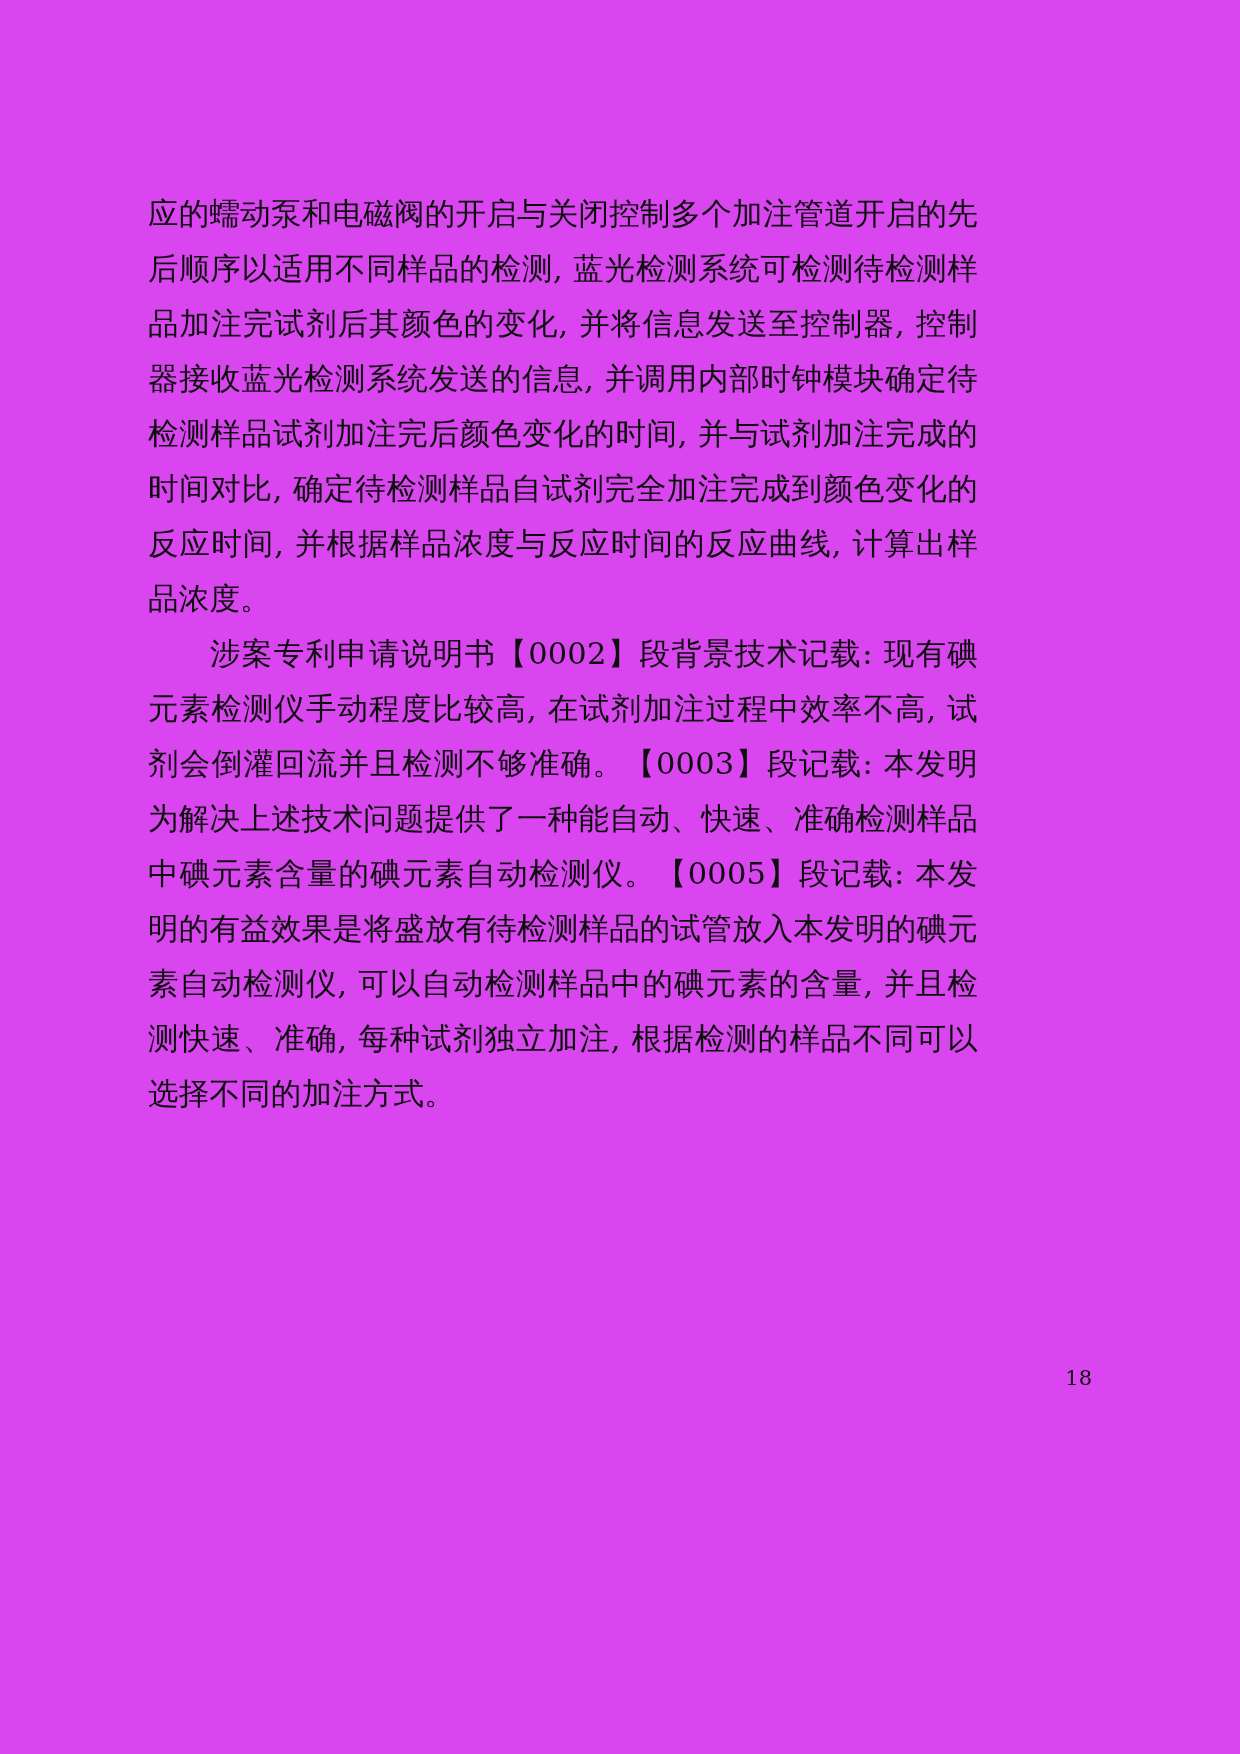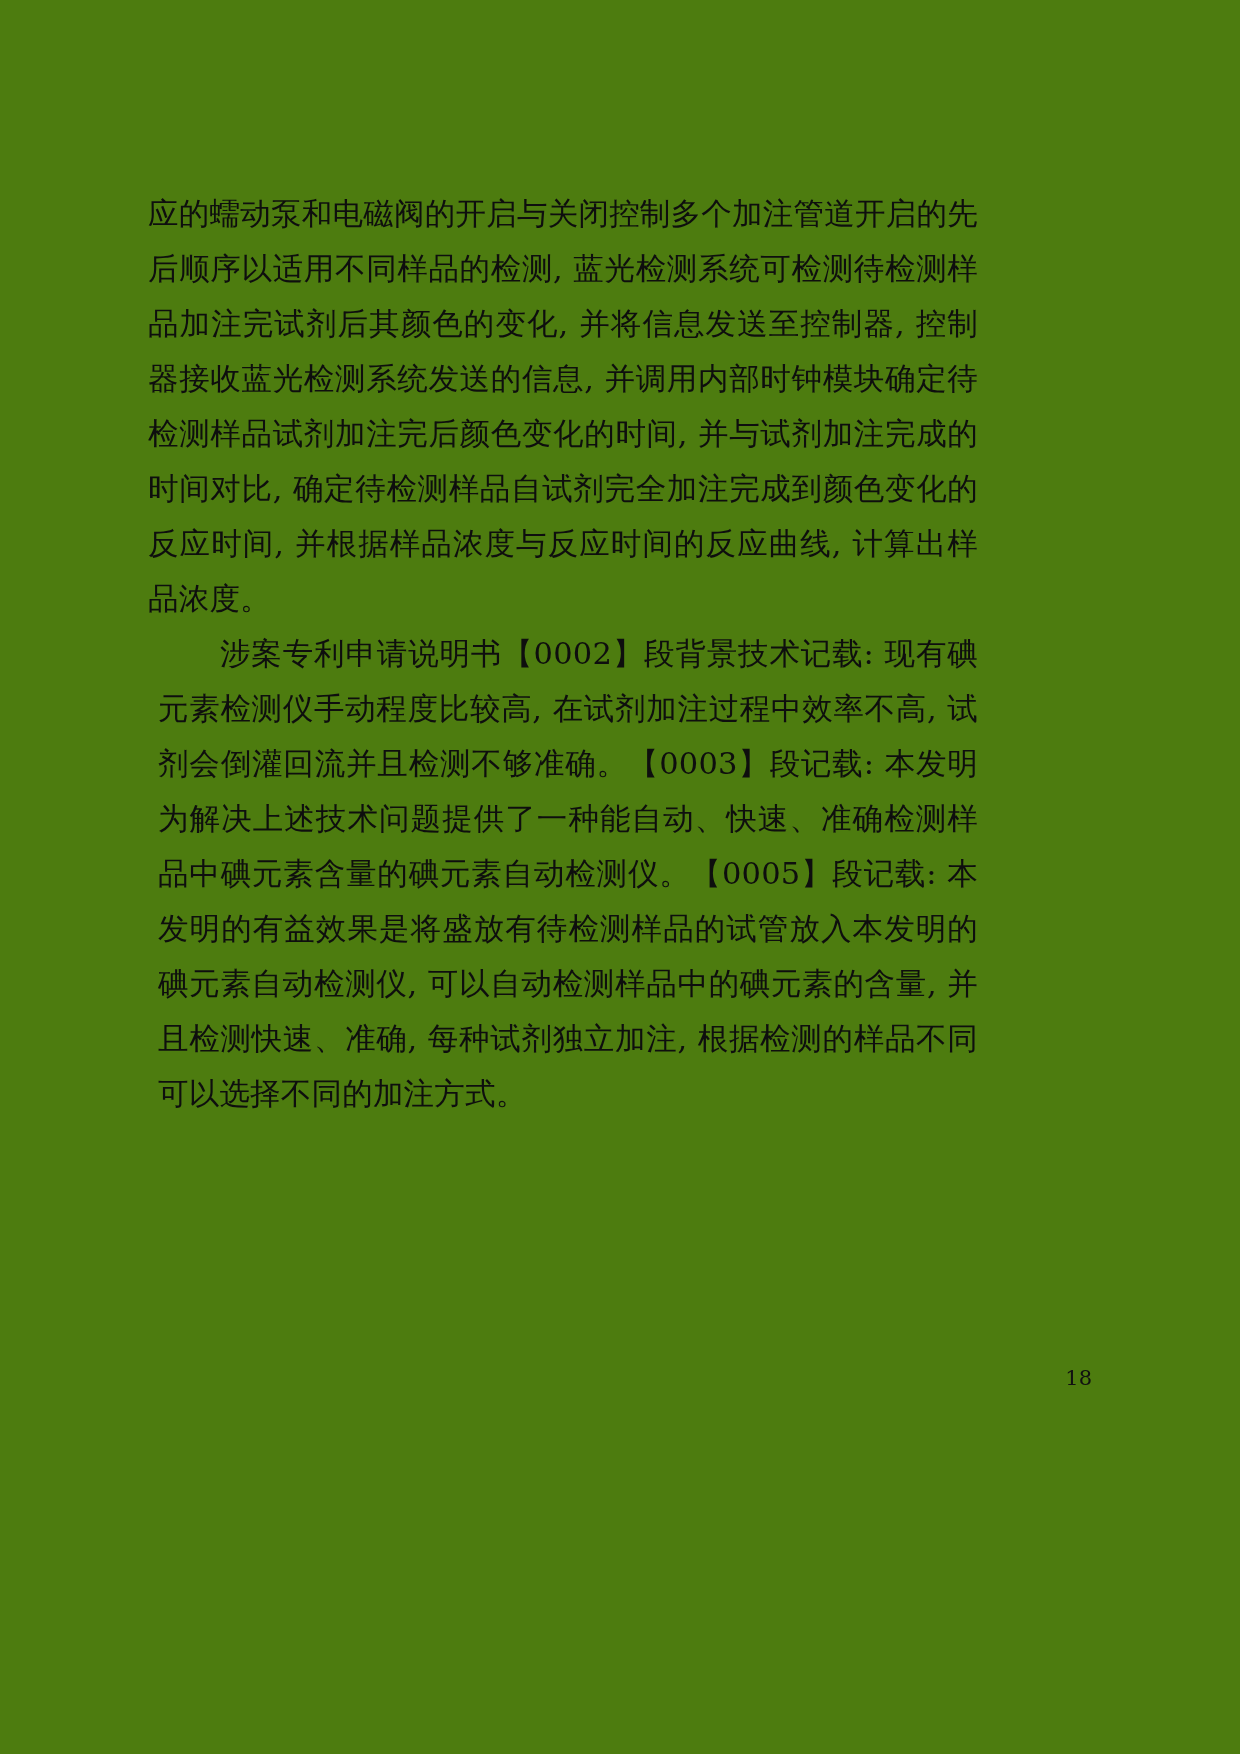--- a/index.html
+++ b/index.html
@@ -13,41 +13,40 @@
     position: relative;
     font-family: "DejaVu Serif", "Liberation Serif", serif;
     color: #0d0d0d;
   }
   .page {
     position: absolute;
     left: 0;
     top: 0;
     width: 1240px;
     height: 1754px;
-    background: #4d7c0f;
+    background: #d946ef;
   }
   .content {
     position: absolute;
     left: 148px;
     top: 186px;
     width: 830px;
   }
   p.para {
     margin: 0 0 0 0;
     font-size: 30.5px;
     line-height: 55px;
     text-align: justify;
     text-align-last: left;
     text-justify: inter-character;
     letter-spacing: 0.2px;
     color: #0e0e0e;
   }
   p.indent {
     text-indent: 62px;
-    margin-left: 10px;
   }
   .page-number {
     position: absolute;
     right: 148px;
     top: 1366px;
     font-size: 21px;
     font-family: "DejaVu Serif", "Liberation Serif", serif;
     color: #111111;
   }
 </style>

